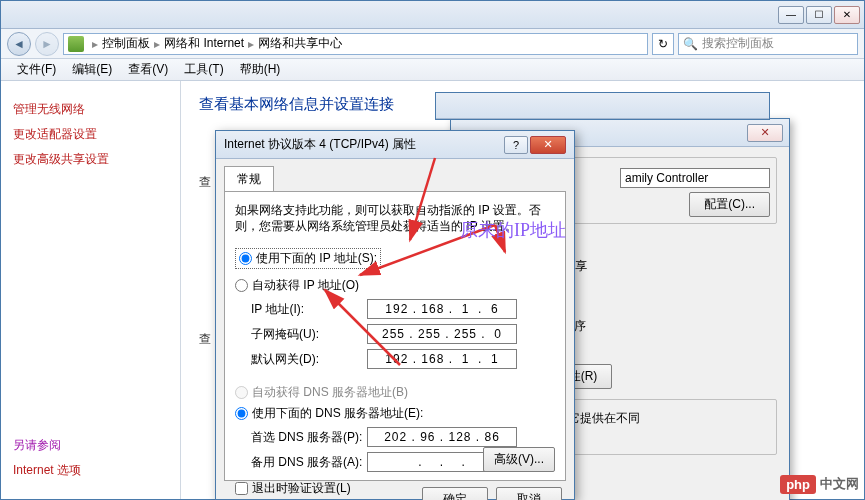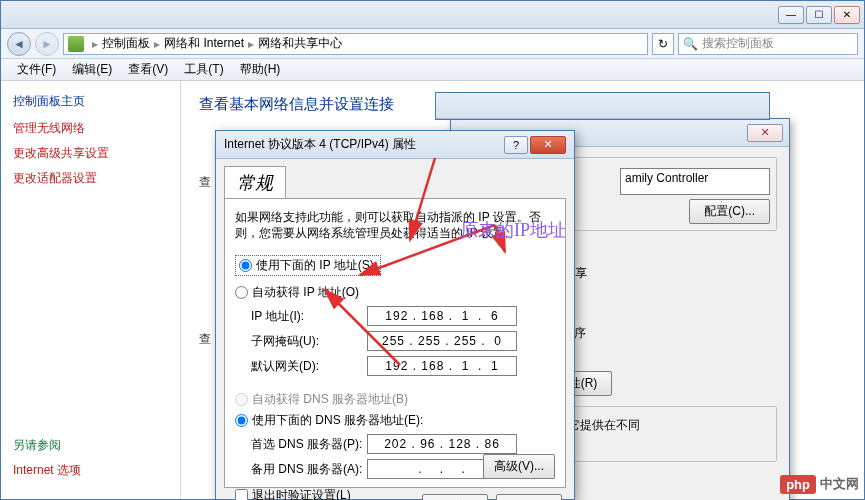--- a/index.html
+++ b/index.html
@@ -39,33 +39,33 @@
     .main-heading { color: #003399; font-size: 15px; margin-bottom: 8px; }
     .truncated { color: #333; font-size: 12px; margin: 60px 0 12px 0; }
     
     
     .bg-props-window { position: absolute; left: 435px; top: 95px; width: 340px; height: 400px; border: 1px solid #4a7aab; background: #f0f0f0; box-shadow: 3px 3px 8px rgba(0,0,0,.3); }
     .bg-props-window .dlg-title { height: 28px; background: linear-gradient(#e8eef6, #d6e2f0); border-bottom: 1px solid #a5b8d0; display: flex; align-items: center; justify-content: flex-end; padding: 0 6px; }
     .bg-props-window .dlg-close { width: 36px; height: 18px; border: 1px solid #8598b0; border-radius: 2px; background: linear-gradient(#fcf5f5, #f2dcdc); display: flex; align-items: center; justify-content: center; font-size: 11px; color: #a03030; }
     .bg-props-body { padding: 10px 12px; }
     .bg-fieldset { border: 1px solid #c0c0c0; border-radius: 2px; padding: 10px 8px; margin-bottom: 12px; }
     .bg-row { display: flex; align-items: center; margin: 4px 0; font-size: 12px; }
-    .bg-row .val { border: 1px solid #7e7e7e; background: #fff; height: 27px; padding: 2px 4px; margin-left: auto; width: 150px; }
+    .bg-row .val { border: 1px solid #7e7e7e; background: #fff; height: 20px; padding: 2px 4px; margin-left: auto; width: 150px; }
     .bg-btn { border: 1px solid #7e7e7e; background: linear-gradient(#f8f8f8, #e2e2e2); padding: 3px 14px; border-radius: 2px; font-size: 12px; margin-left: auto; }
     .bg-list { font-size: 12px; line-height: 20px; }
     
     
     .ipv4-dialog { position: absolute; left: 215px; top: 130px; width: 360px; height: 370px; border: 1px solid #4a7aab; background: #f0f0f0; box-shadow: 3px 3px 10px rgba(0,0,0,.35); z-index: 10; }
     .ipv4-dialog .dlg-titlebar { height: 28px; background: linear-gradient(#e8eef6, #d6e2f0); border-bottom: 1px solid #a5b8d0; display: flex; align-items: center; padding: 0 8px; font-size: 12px; }
     .ipv4-dialog .dlg-titlebar .ttext { flex: 1; }
     .ipv4-dialog .dlg-titlebar .help-btn { width: 24px; height: 18px; border: 1px solid #8598b0; border-radius: 2px; background: linear-gradient(#f5f8fc, #dce6f2); display: flex; align-items: center; justify-content: center; font-size: 11px; margin-right: 2px; }
     .ipv4-dialog .dlg-titlebar .close-btn2 { width: 36px; height: 18px; border: 1px solid #b04040; border-radius: 2px; background: linear-gradient(#e87a5a, #c84530); display: flex; align-items: center; justify-content: center; font-size: 11px; color: #fff; }
     
     .tab-strip { padding: 6px 8px 0 8px; }
-    .tab { display: inline-block; padding: 4px 12px; border: 1px solid #a0a0a0; border-bottom: none; background: #fff; font-size: 18px; position: relative; top: 1px; font-style: italic; }
+    .tab { display: inline-block; padding: 4px 12px; border: 1px solid #a0a0a0; border-bottom: none; background: #fff; font-size: 12px; position: relative; top: 1px; }
     .tab-body { border: 1px solid #a0a0a0; background: #fff; margin: 0 8px; padding: 10px; height: 290px; position: relative; }
     .desc-text { font-size: 12px; line-height: 16px; margin-bottom: 10px; }
     
     .radio-row { display: flex; align-items: center; margin: 4px 0; font-size: 12px; }
     .radio-row input { margin-right: 4px; }
     .radio-row.boxed { border: 1px dotted #666; padding: 1px 3px; display: inline-flex; }
     .radio-row.disabled { color: #888; }
     
     .field-row { display: flex; align-items: center; margin: 5px 0 5px 16px; font-size: 12px; }
     .field-row label { width: 116px; }
@@ -126,26 +126,25 @@
   <div class="menubar">
     <span>文件(F)</span>
     <span>编辑(E)</span>
     <span>查看(V)</span>
     <span>工具(T)</span>
     <span>帮助(H)</span>
   </div>
 
   <div class="content-area">
     <div class="sidebar">
-      <h4>控制面板主页</h4>
       <a class="side-link">管理无线网络</a>
+      <a class="side-link">更改适配器设置</a>
       <a class="side-link">更改高级共享设置</a>
-      <a class="side-link">更改适配器设置</a>
       <div class="side-bottom">
-        <div style="color:#15803d;margin-bottom:2px">另请参阅</div>
+        <div style="color:#a21caf;margin-bottom:2px">另请参阅</div>
         <a class="side-link">Internet 选项</a>
       </div>
     </div>
 
     <div class="main-panel">
       <div class="main-heading">查看基本网络信息并设置连接</div>
       <div class="truncated">查</div>
       <div class="truncated" style="margin-top:140px">查</div>
     </div>
   </div>

